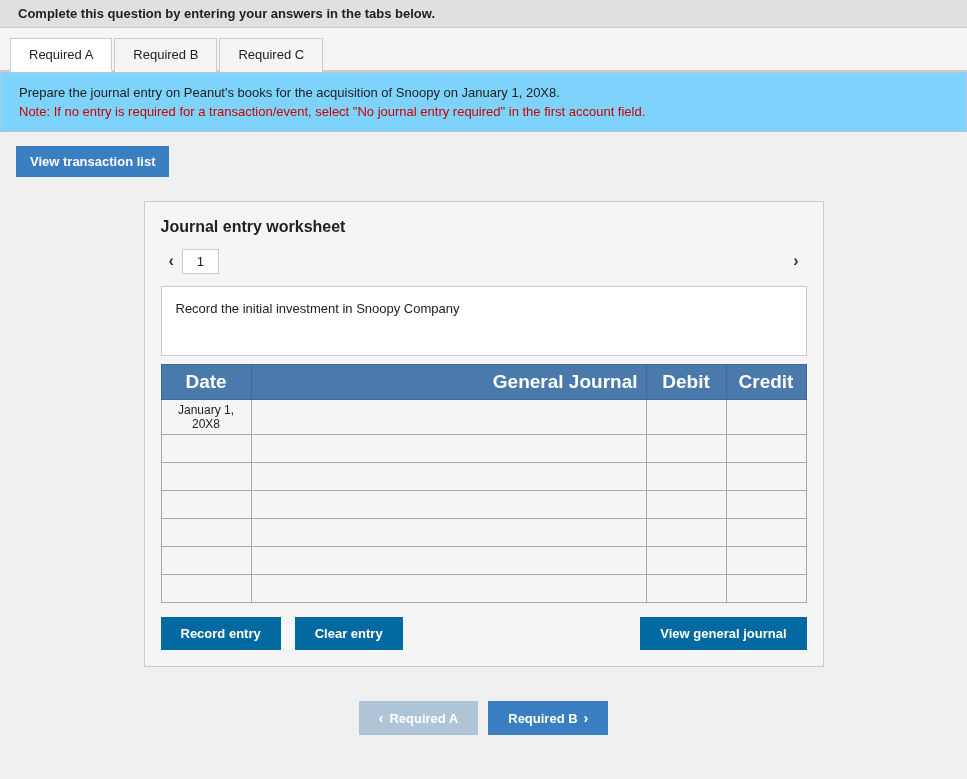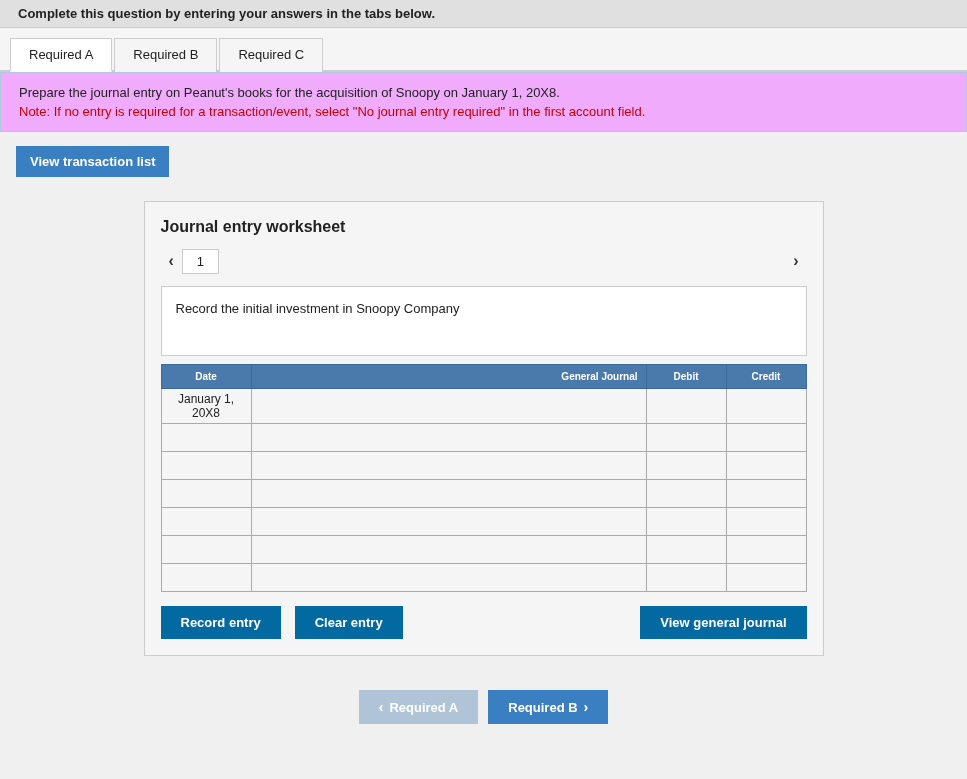--- a/index.html
+++ b/index.html
@@ -34,21 +34,21 @@
     }
 
     .tab.active {
       background: #fff;
       border-bottom: 2px solid #fff;
       font-weight: normal;
       z-index: 1;
     }
 
     .info-box {
-      background: #f0abfc;
+      background: #7dd3fc;
       border: 1px solid #b0c8e0;
       padding: 12px 18px;
       font-size: 13px;
       margin: 0;
     }
 
     .info-box .note-red {
       color: #cc0000;
       margin-top: 4px;
     }
@@ -130,21 +130,21 @@
       width: 100%;
       border-collapse: collapse;
       margin-bottom: 14px;
     }
 
     .journal-table thead tr th {
       background: #4a7aab;
       color: #fff;
       text-align: center;
       padding: 6px 8px;
-      font-size: 10px;
+      font-size: 19px;
       border: 1px solid #3a6a9b;
     }
 
     .journal-table thead tr th:first-child {
       text-align: center;
       width: 90px;
     }
 
     .journal-table thead tr th.general-journal-col {
       text-align: right;

